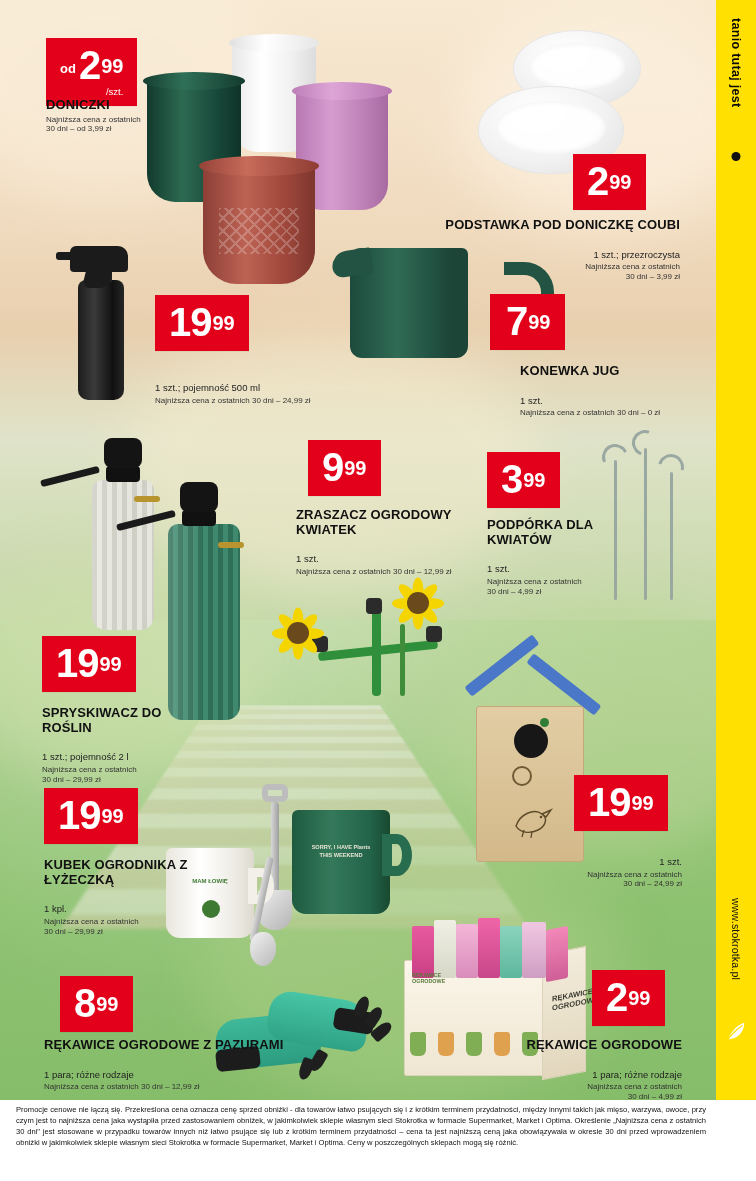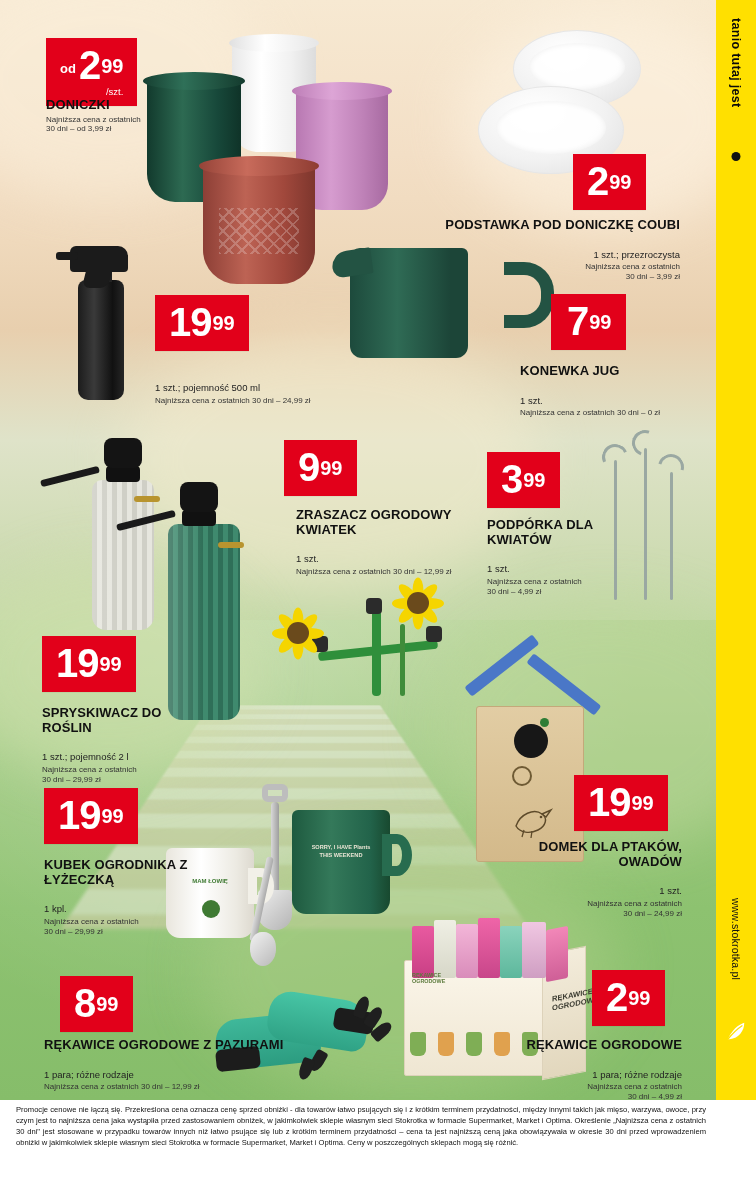--- a/index.html
+++ b/index.html
@@ -445,30 +445,30 @@
     </div>
 
     <div class="badge" style="left:155px; top:295px;">
       <span class="main">19</span><span class="cents">99</span>
     </div>
     <div class="txt" style="left:155px; top:366px; width:210px;">
       <div class="sub">1 szt.; pojemność 500 ml</div>
       <div class="note">Najniższa cena z ostatnich 30 dni – 24,99 zł</div>
     </div>
 
-    <div class="badge" style="left:551px; top:294px;padding-left:16px;">
+    <div class="badge" style="left:490px; top:294px;padding-left:16px;">
       <span class="main">7</span><span class="cents">99</span>
     </div>
     <div class="txt" style="left:520px; top:364px; width:190px;">
       <div class="title">KONEWKA JUG</div>
       <div class="sub">1 szt.</div>
       <div class="note">Najniższa cena z ostatnich 30 dni – 0 zł</div>
     </div>
 
-    <div class="badge" style="left:284px; top:440px;">
+    <div class="badge" style="left:308px; top:440px;">
       <span class="main">9</span><span class="cents">99</span>
     </div>
     <div class="txt" style="left:296px; top:508px; width:190px;">
       <div class="title">ZRASZACZ OGRODOWY KWIATEK</div>
       <div class="sub">1 szt.</div>
       <div class="note">Najniższa cena z ostatnich 30 dni – 12,99 zł</div>
     </div>
 
     <div class="badge" style="left:487px; top:452px;">
       <span class="main">3</span><span class="cents">99</span>
@@ -487,21 +487,20 @@
       <div class="title">SPRYSKIWACZ DO ROŚLIN</div>
       <div class="sub">1 szt.; pojemność 2 l</div>
       <div class="note" style="white-space:pre-line">Najniższa cena z ostatnich
 30 dni – 29,99 zł</div>
     </div>
 
     <div class="badge" style="left:574px; top:775px;">
       <span class="main">19</span><span class="cents">99</span>
     </div>
     <div class="txt right" style="left:500px; top:840px; width:182px;">
-      <div class="title">DOMEK DLA PTAKÓW, OWADÓW</div>
       <div class="sub">1 szt.</div>
       <div class="note" style="white-space:pre-line">Najniższa cena z ostatnich
 30 dni – 24,99 zł</div>
     </div>
 
     <div class="badge" style="left:44px; top:788px;">
       <span class="main">19</span><span class="cents">99</span>
     </div>
     <div class="txt" style="left:44px; top:858px; width:146px;">
       <div class="title">KUBEK OGRODNIKA Z ŁYŻECZKĄ</div>

